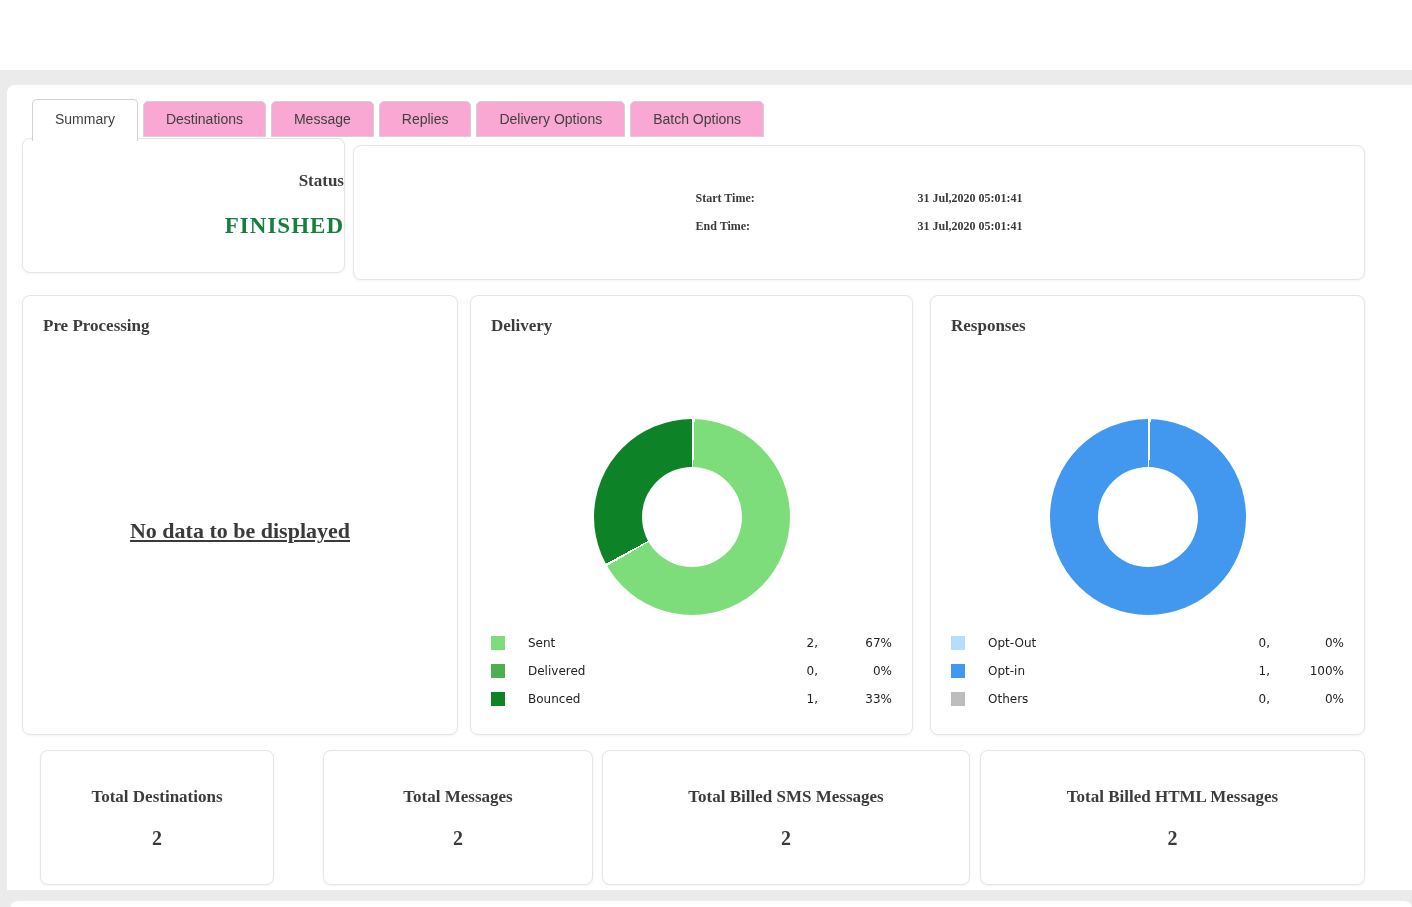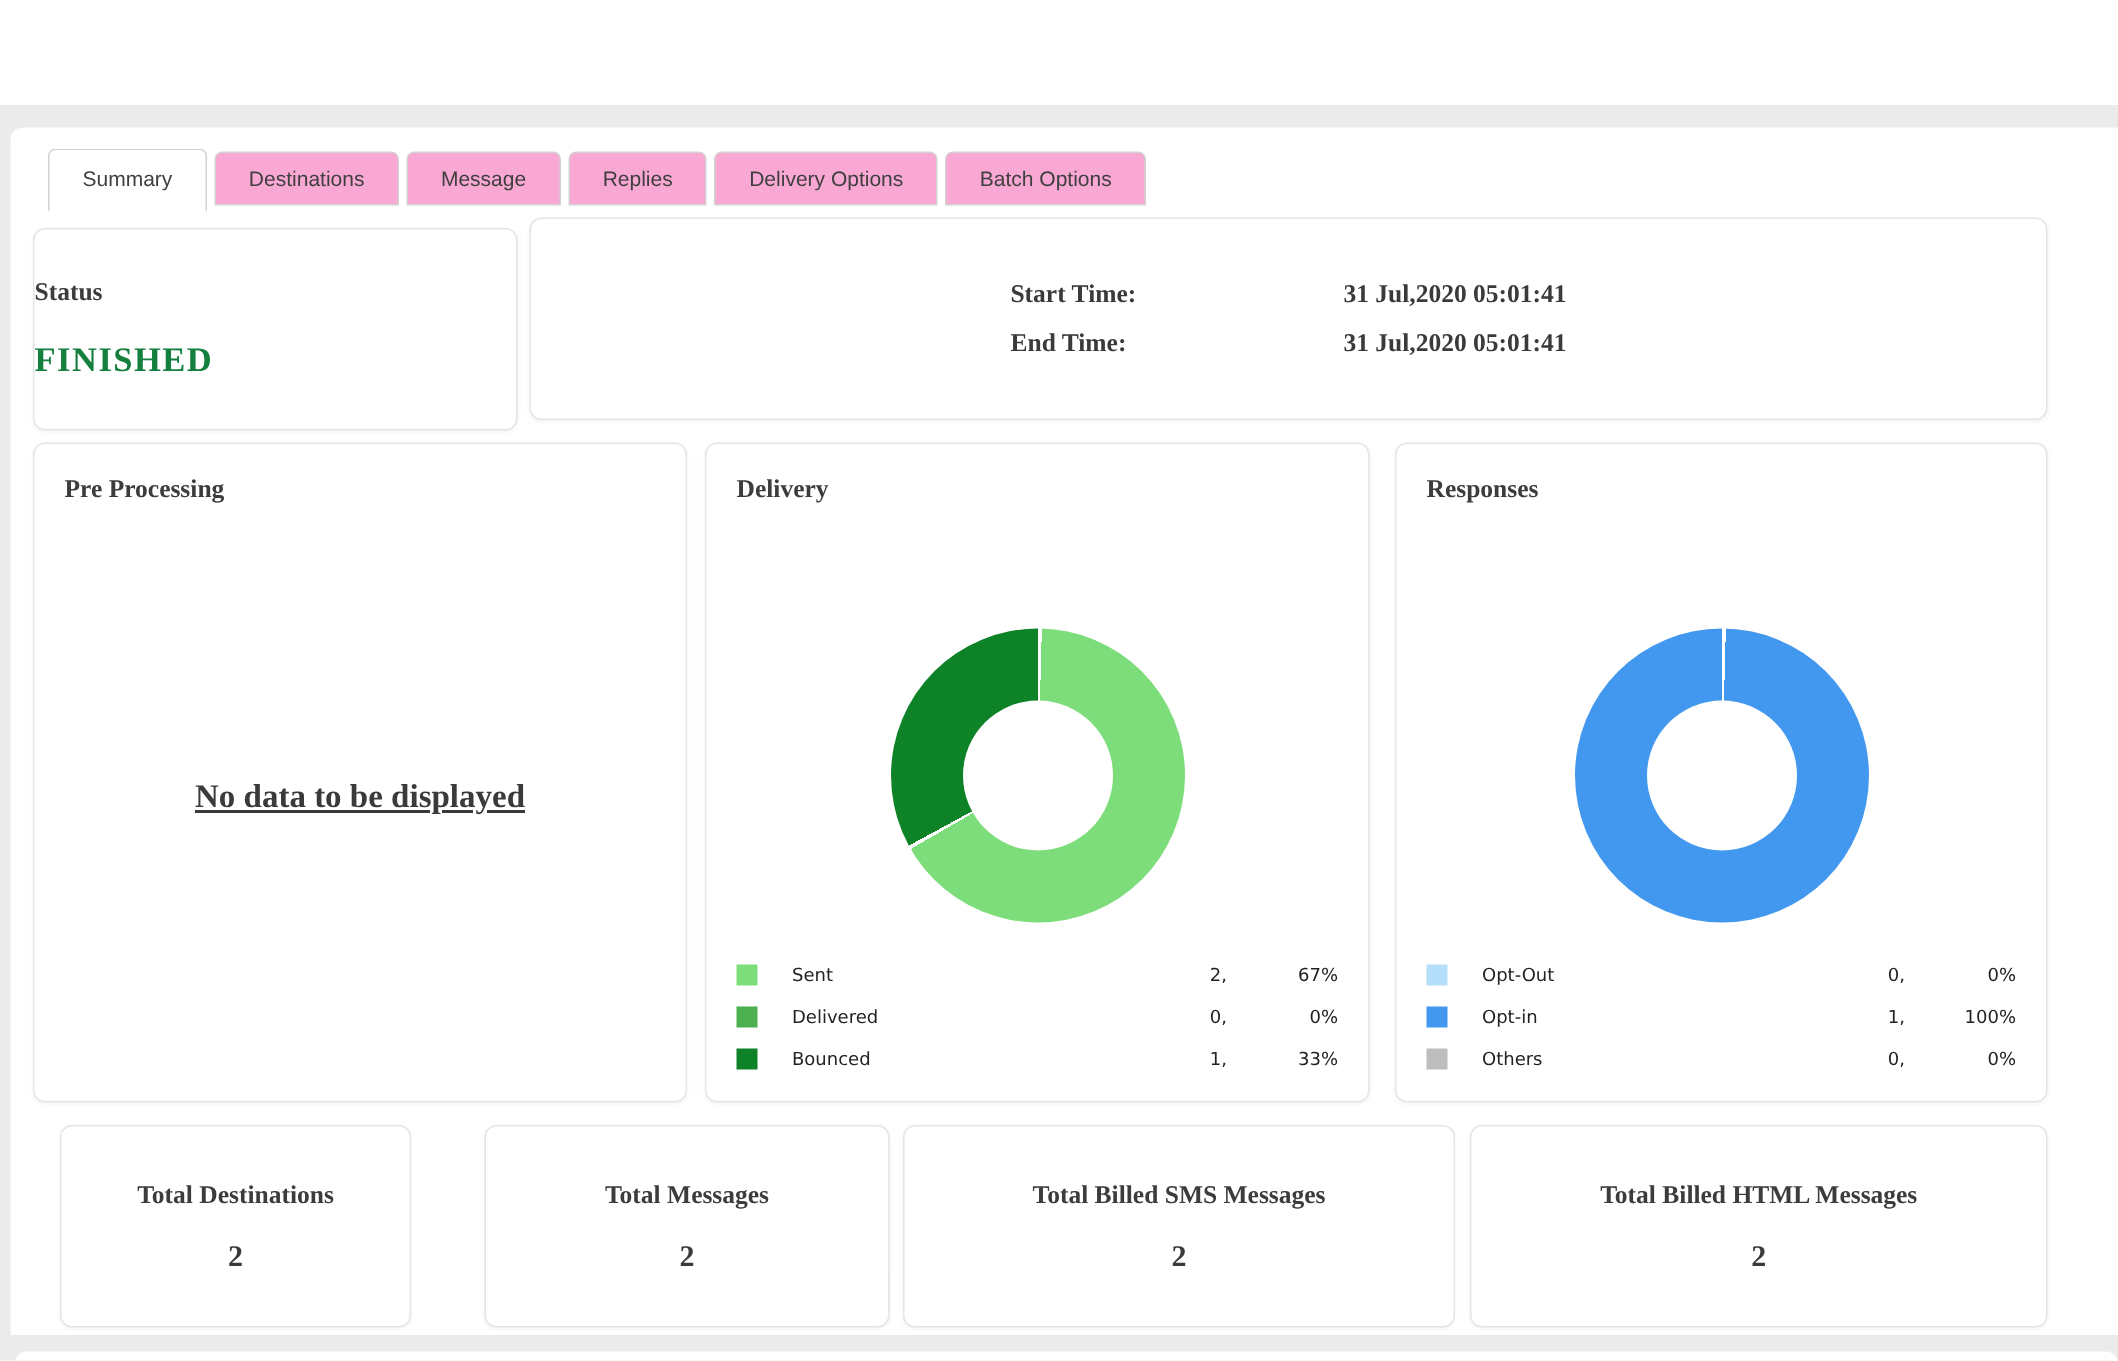--- a/index.html
+++ b/index.html
@@ -19,44 +19,44 @@
          background:#f9a8d4; border:1px solid #d2d2d2; border-radius:5px 5px 0 0;
          font-size:14px; color:#3f3f3f; cursor:pointer; white-space:nowrap; }
   .tab.active { background:#ffffff; border-bottom:none; height:42px; margin-top:-2px;
                 line-height:38px; position:relative; z-index:4; }
 
   
   .card { position:absolute; background:#ffffff; border:1px solid #e5e5e5; border-radius:8px;
           box-shadow:0 1px 3px rgba(0,0,0,0.05); }
   .serif-title { font-family:"Liberation Serif", serif; font-weight:bold; font-size:17px; color:#3c3c3c; }
 
-  .card-status { left:22px; top:152px; width:323px; height:135px; text-align:left; }
+  .card-status { left:22px; top:138px; width:323px; height:135px; text-align:right; }
   .card-status .title { margin-top:32px; }
   .card-status .value { margin-top:22px; font-family:"Liberation Serif", serif; font-weight:bold;
                         font-size:23px; letter-spacing:1px; color:#15803d; }
 
   .card-times { left:353px; top:145px; width:1012px; height:135px; display:flex; align-items:center; }
   .times-grid { display:grid; grid-template-columns:222px auto; row-gap:13px; margin:0 auto;
-                font-family:"Liberation Serif", serif; font-weight:bold; font-size:17px; color:#3a3a3a; }
+                font-family:"Liberation Serif", serif; font-weight:bold; font-size:12px; color:#3a3a3a; }
 
   .card-pre { left:22px; top:295px; width:436px; height:440px; }
   .card-title-tl { position:absolute; left:20px; top:20px; }
   .empty-msg { position:absolute; left:0; top:222px; width:100%; text-align:center;
                font-family:"Liberation Serif", serif; font-weight:bold; font-size:22px; color:#3a3a3a;text-decoration:underline; }
 
   .card-delivery  { left:470px; top:295px; width:443px; height:440px; }
   .card-responses { left:930px; top:295px; width:435px; height:440px; }
 
   .donut { position:absolute; top:123px; left:50%; margin-left:-98px; width:196px; height:196px;
            border-radius:50%; }
   .donut::after { content:""; position:absolute; left:48px; top:48px; width:100px; height:100px;
                   background:#ffffff; border-radius:50%; }
 
   .legend { position:absolute; left:0; right:0; top:340px; }
-  .legend-row { display:flex; align-items:center; height:28px; padding:0 20px;
+  .legend-row { display:flex; height:28px; padding:0 20px;
                 font-family:"DejaVu Sans", sans-serif; font-size:12px; color:#222222; }
   .swatch { width:14px; height:14px; margin-right:23px; flex:0 0 auto; }
   .legend-label { flex:1 1 auto; }
   .legend-count { width:60px; text-align:right; }
   .legend-pct { width:74px; text-align:right; }
 
   .card-total { top:750px; height:135px; text-align:center; }
   .card-total .title { margin-top:36px; }
   .card-total .value { margin-top:20px; font-family:"Liberation Serif", serif; font-weight:bold;
                        font-size:20px; color:#3a3a3a; }

